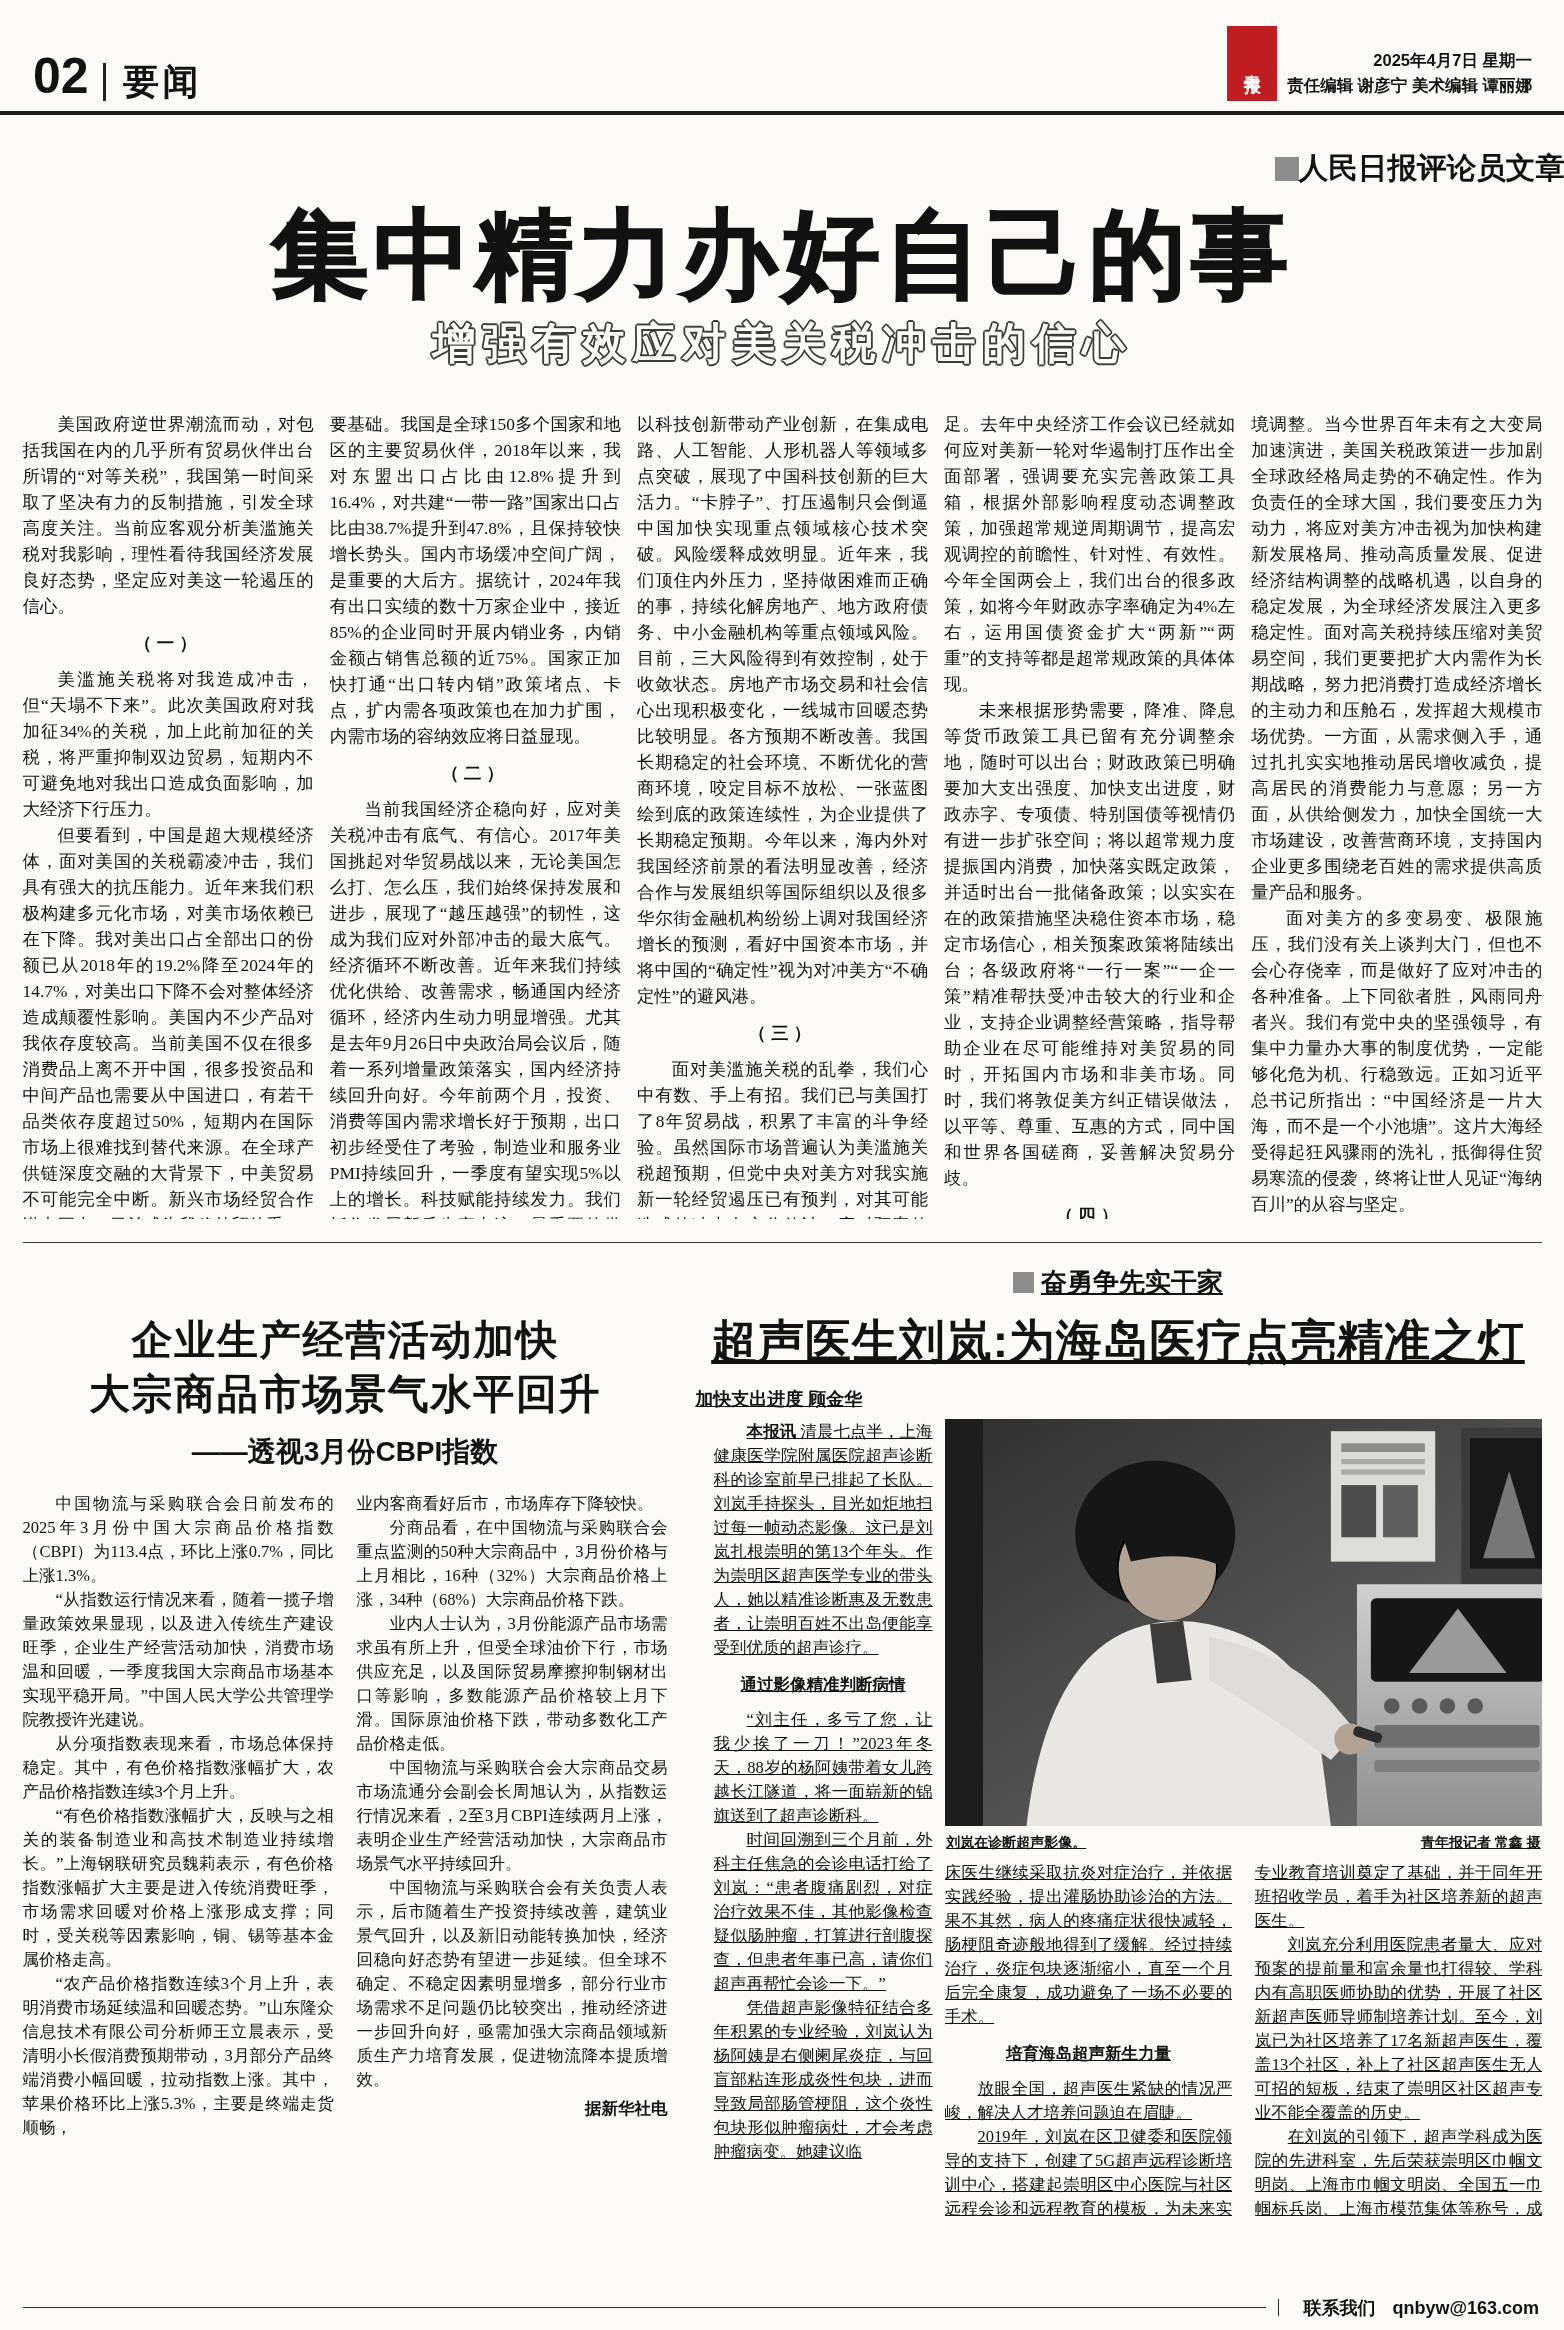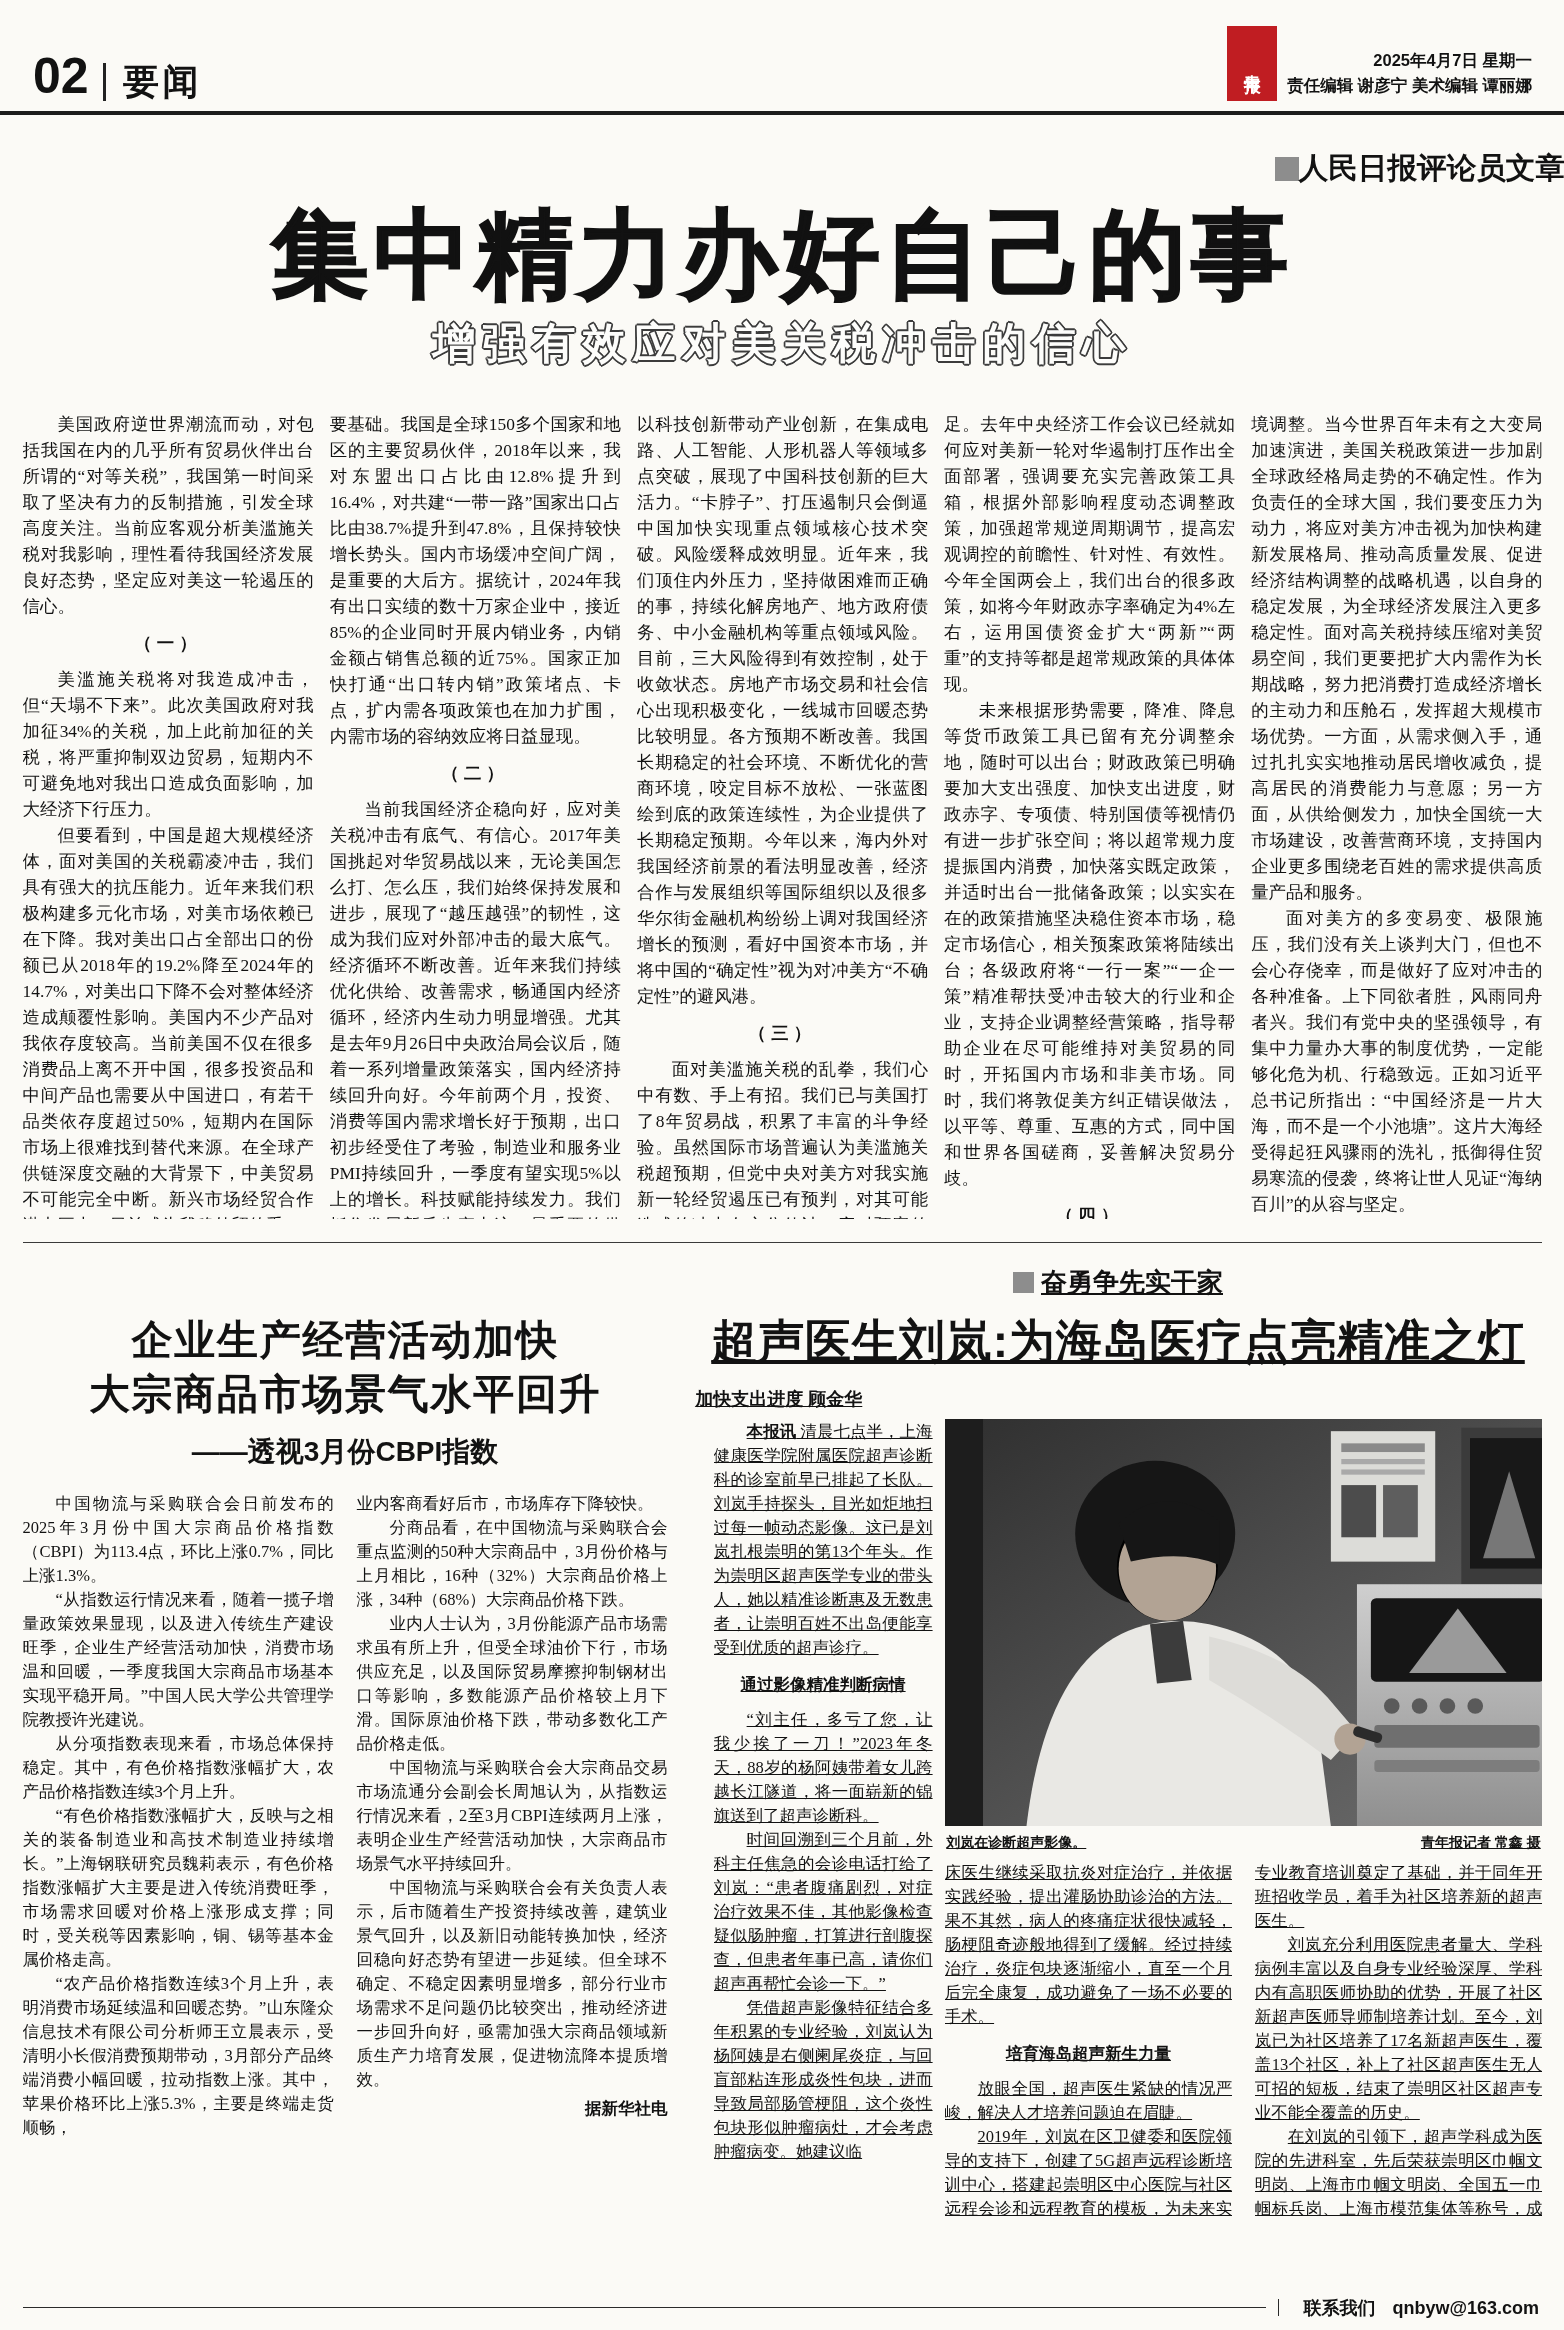--- a/index.html
+++ b/index.html
@@ -226,21 +226,21 @@
           </div>
           <div class="ll-below">
             <div class="ll-bcol">
                 <p class="t-cont">床医生继续采取抗炎对症治疗，并依据实践经验，提出灌肠协助诊治的方法。果不其然，病人的疼痛症状很快减轻，肠梗阻奇迹般地得到了缓解。经过持续治疗，炎症包块逐渐缩小，直至一个月后完全康复，成功避免了一场不必要的手术。</p>
                 <p class="t-head">培育海岛超声新生力量</p>
                 <p class="t-p">放眼全国，超声医生紧缺的情况严峻，解决人才培养问题迫在眉睫。</p>
                 <p class="t-p">2019年，刘岚在区卫健委和医院领导的支持下，创建了5G超声远程诊断培训中心，搭建起崇明区中心医院与社区远程会诊和远程教育的模板，为未来实现区域内远程网络医疗和远程</p>
               </div>
             <div class="ll-bcol">
                 <p class="t-cont">专业教育培训奠定了基础，并于同年开班招收学员，着手为社区培养新的超声医生。</p>
-                <p class="t-p">刘岚充分利用医院患者量大、学科病例丰富以及自身专业经验深厚、学科内有高职医师协助的优势，开展了社区新超声医师导师制培养计划。至今，刘岚已为社区培养了17名新超声医生，覆盖13个社区，补上了社区超声医生无人可招的短板，结束了崇明区社区超声专业不能全覆盖的历史。</p>
+                <p class="t-p">刘岚充分利用医院患者量大、应对预案的提前量和富余量也打得较、学科内有高职医师协助的优势，开展了社区新超声医师导师制培养计划。至今，刘岚已为社区培养了17名新超声医生，覆盖13个社区，补上了社区超声医生无人可招的短板，结束了崇明区社区超声专业不能全覆盖的历史。</p>
                 <p class="t-p">在刘岚的引领下，超声学科成为医院的先进科室，先后荣获崇明区巾帼文明岗、上海市巾帼文明岗、全国五一巾帼标兵岗、上海市模范集体等称号，成为崇明区卫生行业一面鲜红的旗帜。</p>
               </div>
           </div>
         </div>
       </div>
     </div>
   </div>
 
   <div class="footer">
     <div class="line"></div>

